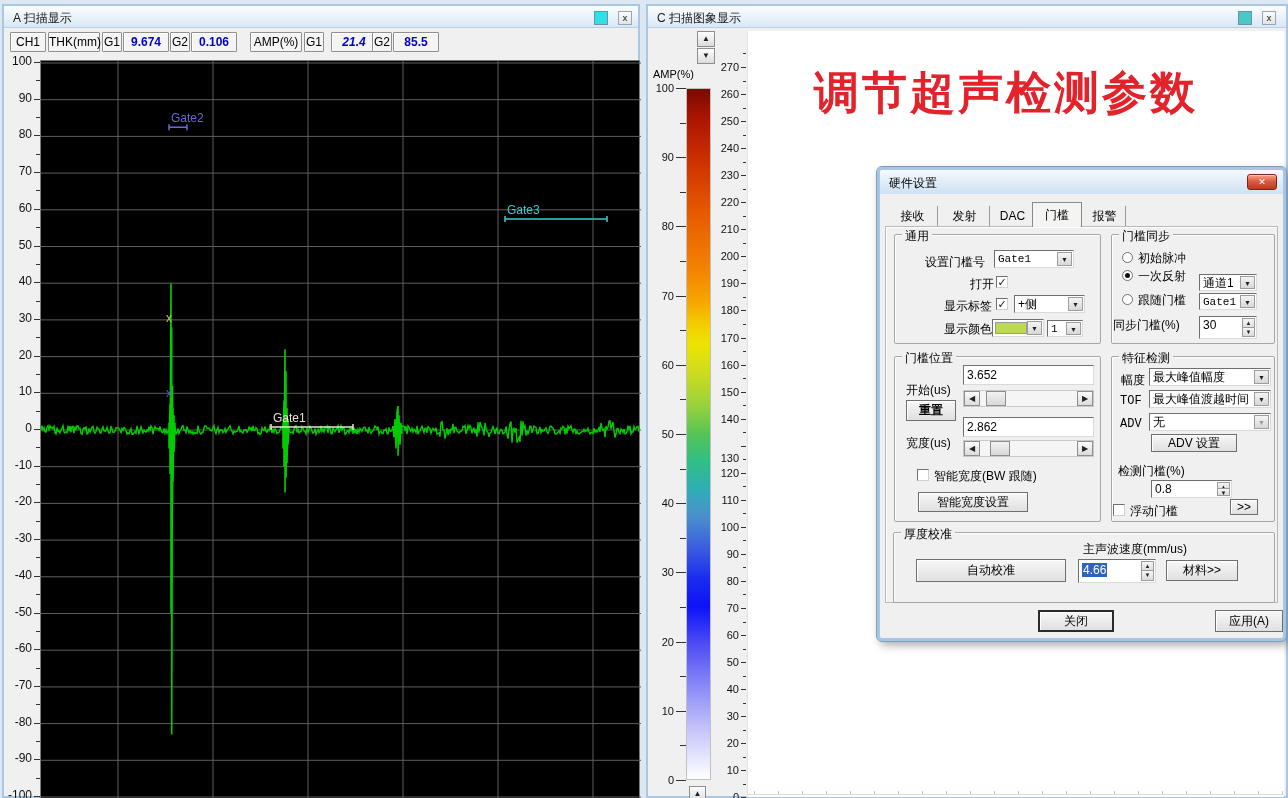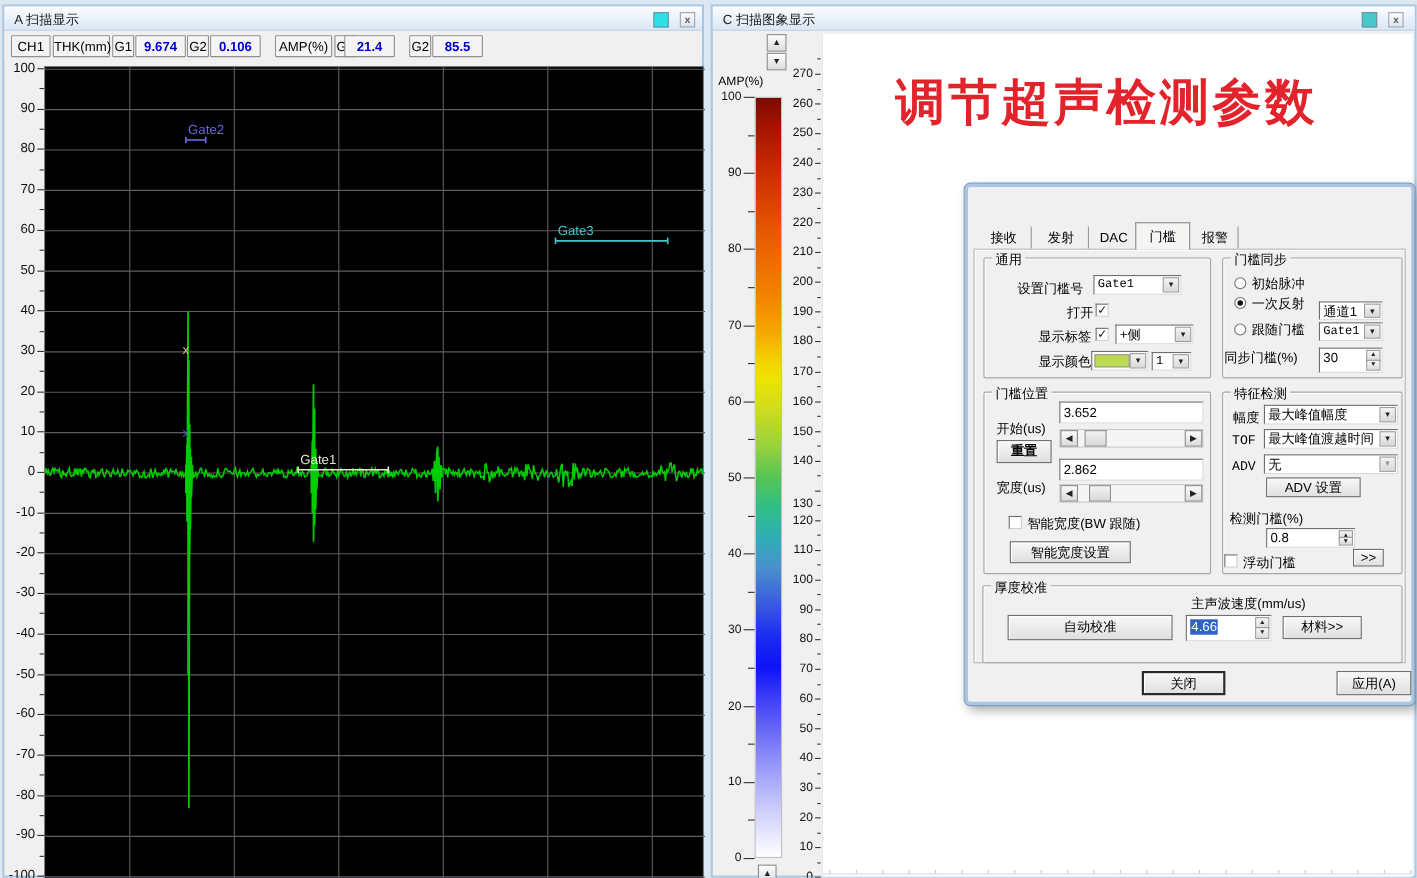--- a/index.html
+++ b/index.html
@@ -73,21 +73,21 @@
   </div>
   <div class="toolbar">
     <span class="tbox" style="left:6px;width:36px;">CH1</span>
     <span class="tbox" style="left:44px;width:52px;">THK(mm)</span>
     <span class="tbox" style="left:98px;width:20px;">G1</span>
     <span class="tbox tval" style="left:119px;width:46px;">9.674</span>
     <span class="tbox" style="left:166px;width:20px;">G2</span>
     <span class="tbox tval" style="left:187px;width:46px;">0.106</span>
     <span class="tbox" style="left:246px;width:52px;">AMP(%)</span>
     <span class="tbox" style="left:300px;width:20px;">G1</span>
-    <span class="tbox tval" style="left:309px;width:46px;">21.4</span>
+    <span class="tbox tval" style="left:327px;width:46px;font-style:italic;">21.4</span>
     <span class="tbox" style="left:368px;width:20px;">G2</span>
     <span class="tbox tval" style="left:389px;width:46px;">85.5</span>
   </div>
   <div class="plotwrap" style="left:0;top:50px;right:0;bottom:0;">
     <div id="yaxis" style="position:absolute;left:0;top:0;width:36px;height:744px;">
         <div class="ytick" style="left: 2px; top: -2px;">100</div>
         <div class="ymark" style="left: 30px; width: 6px; top: 6px;"></div>
         <div class="ymark" style="left: 32px; width: 4px; top: 24.35px;"></div>
         <div class="ytick" style="left: 2px; top: 34.7px;">90</div>
         <div class="ymark" style="left: 30px; width: 6px; top: 42.7px;"></div>
@@ -359,20 +359,24 @@
         <div class="btick" style="left: 438px; top: 0px;"></div>
         <div class="btick" style="left: 462px; top: 0px;"></div>
         <div class="btick" style="left: 486px; top: 0px;"></div>
         <div class="btick" style="left: 510px; top: 0px;"></div>
         <div class="btick" style="left: 534px; top: 0px;"></div>
       </div>
   </div>
 </div>
 
 <div class="dlg">
+  <div class="dlg-title">
+    <span class="t">硬件设置</span>
+    <span class="dlg-close">✕</span>
+  </div>
 
   <div id="tabs">
       <div class="tab" style="left: 8px; width: 50px;">接收</div>
       <div class="tab" style="left: 60px; width: 50px;">发射</div>
       <div class="tab" style="left: 112px; width: 42px;">DAC</div>
       <div class="tab active" style="left: 152px; width: 50px;">门槛</div>
       <div class="tab" style="left: 204px; width: 42px;">报警</div>
       <div class="tab" style="left: 248px; width: 72px; margin-top: 28px;">探头/材料</div>
     </div>
   <div class="tabpage"></div>

